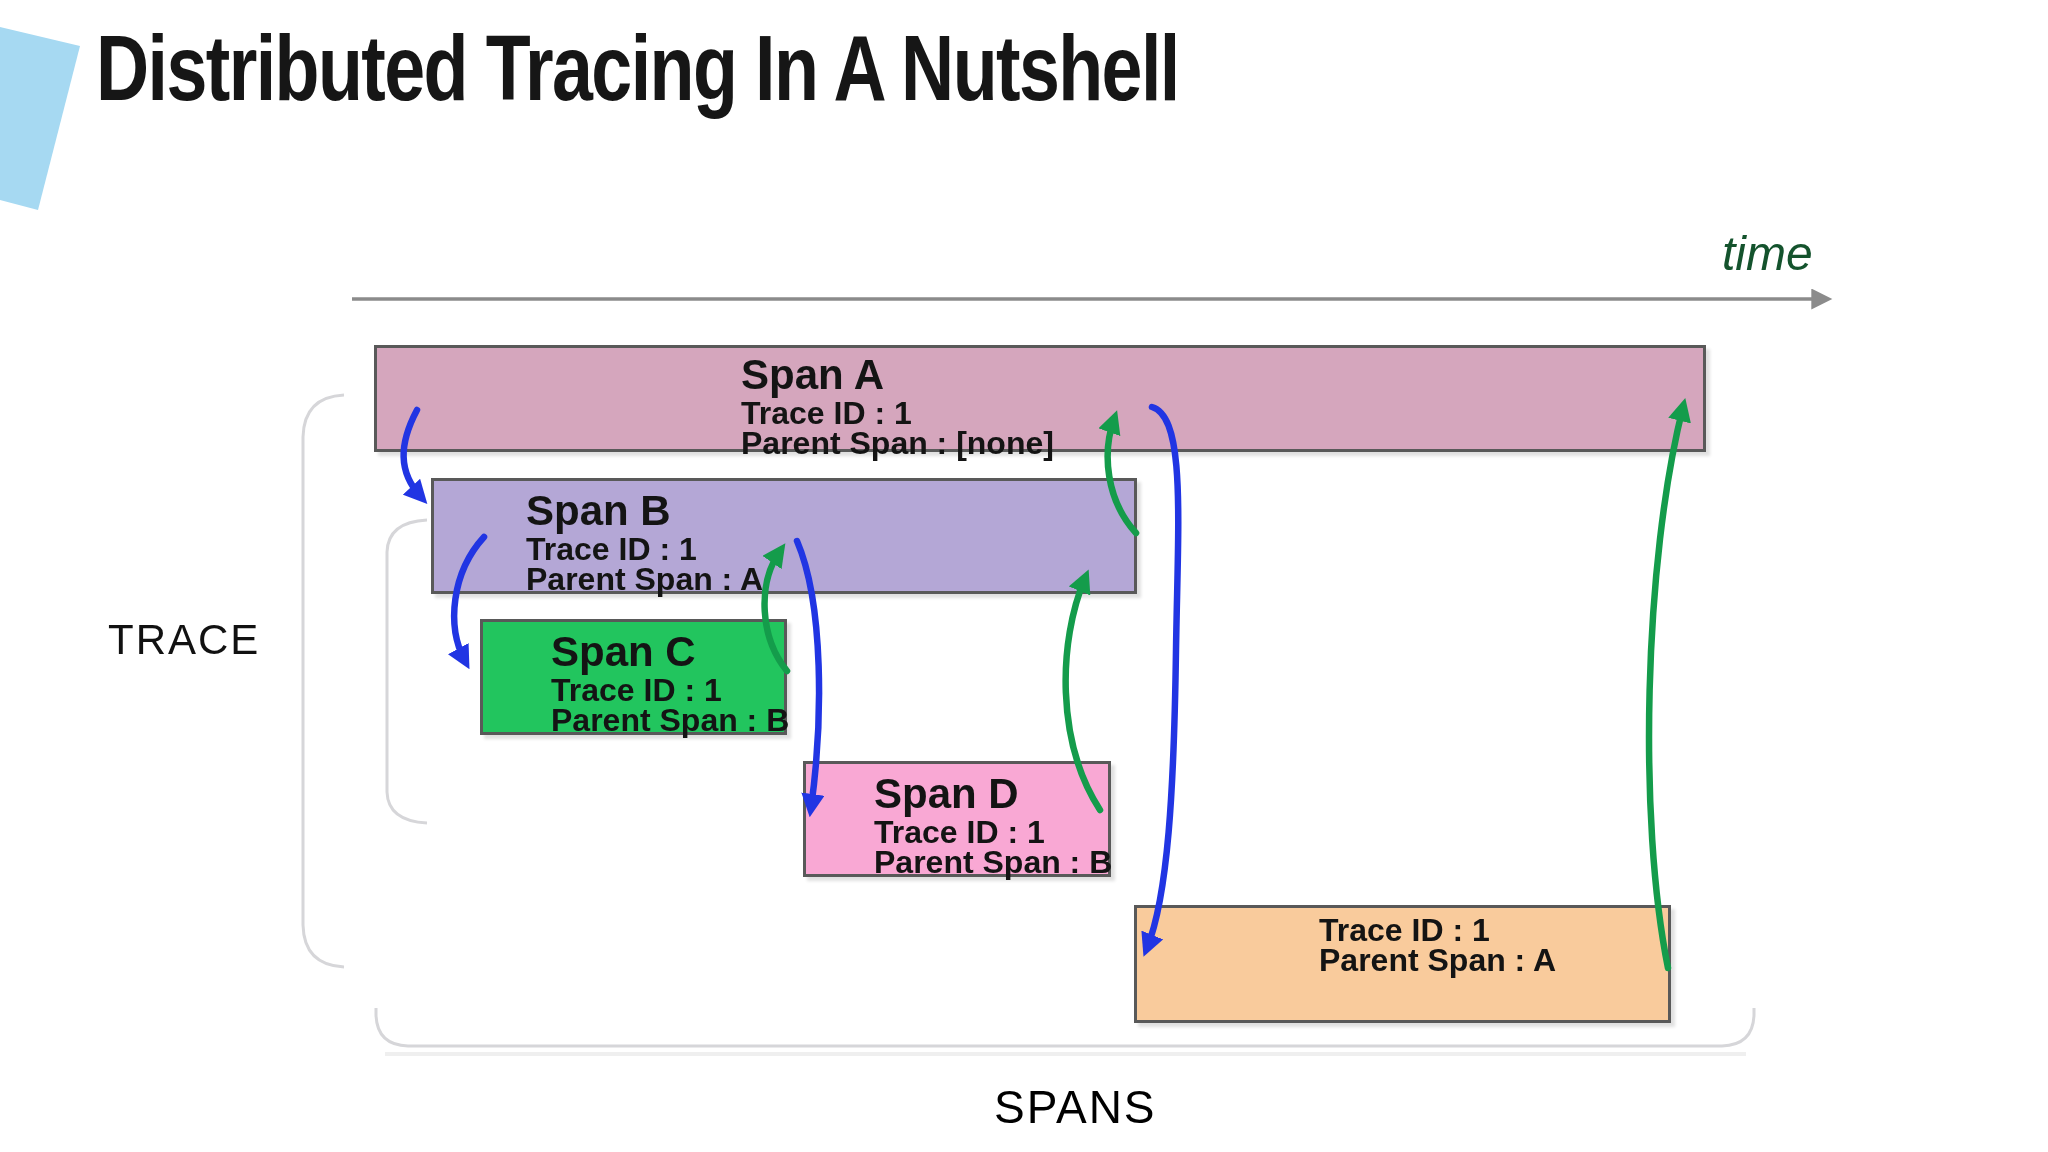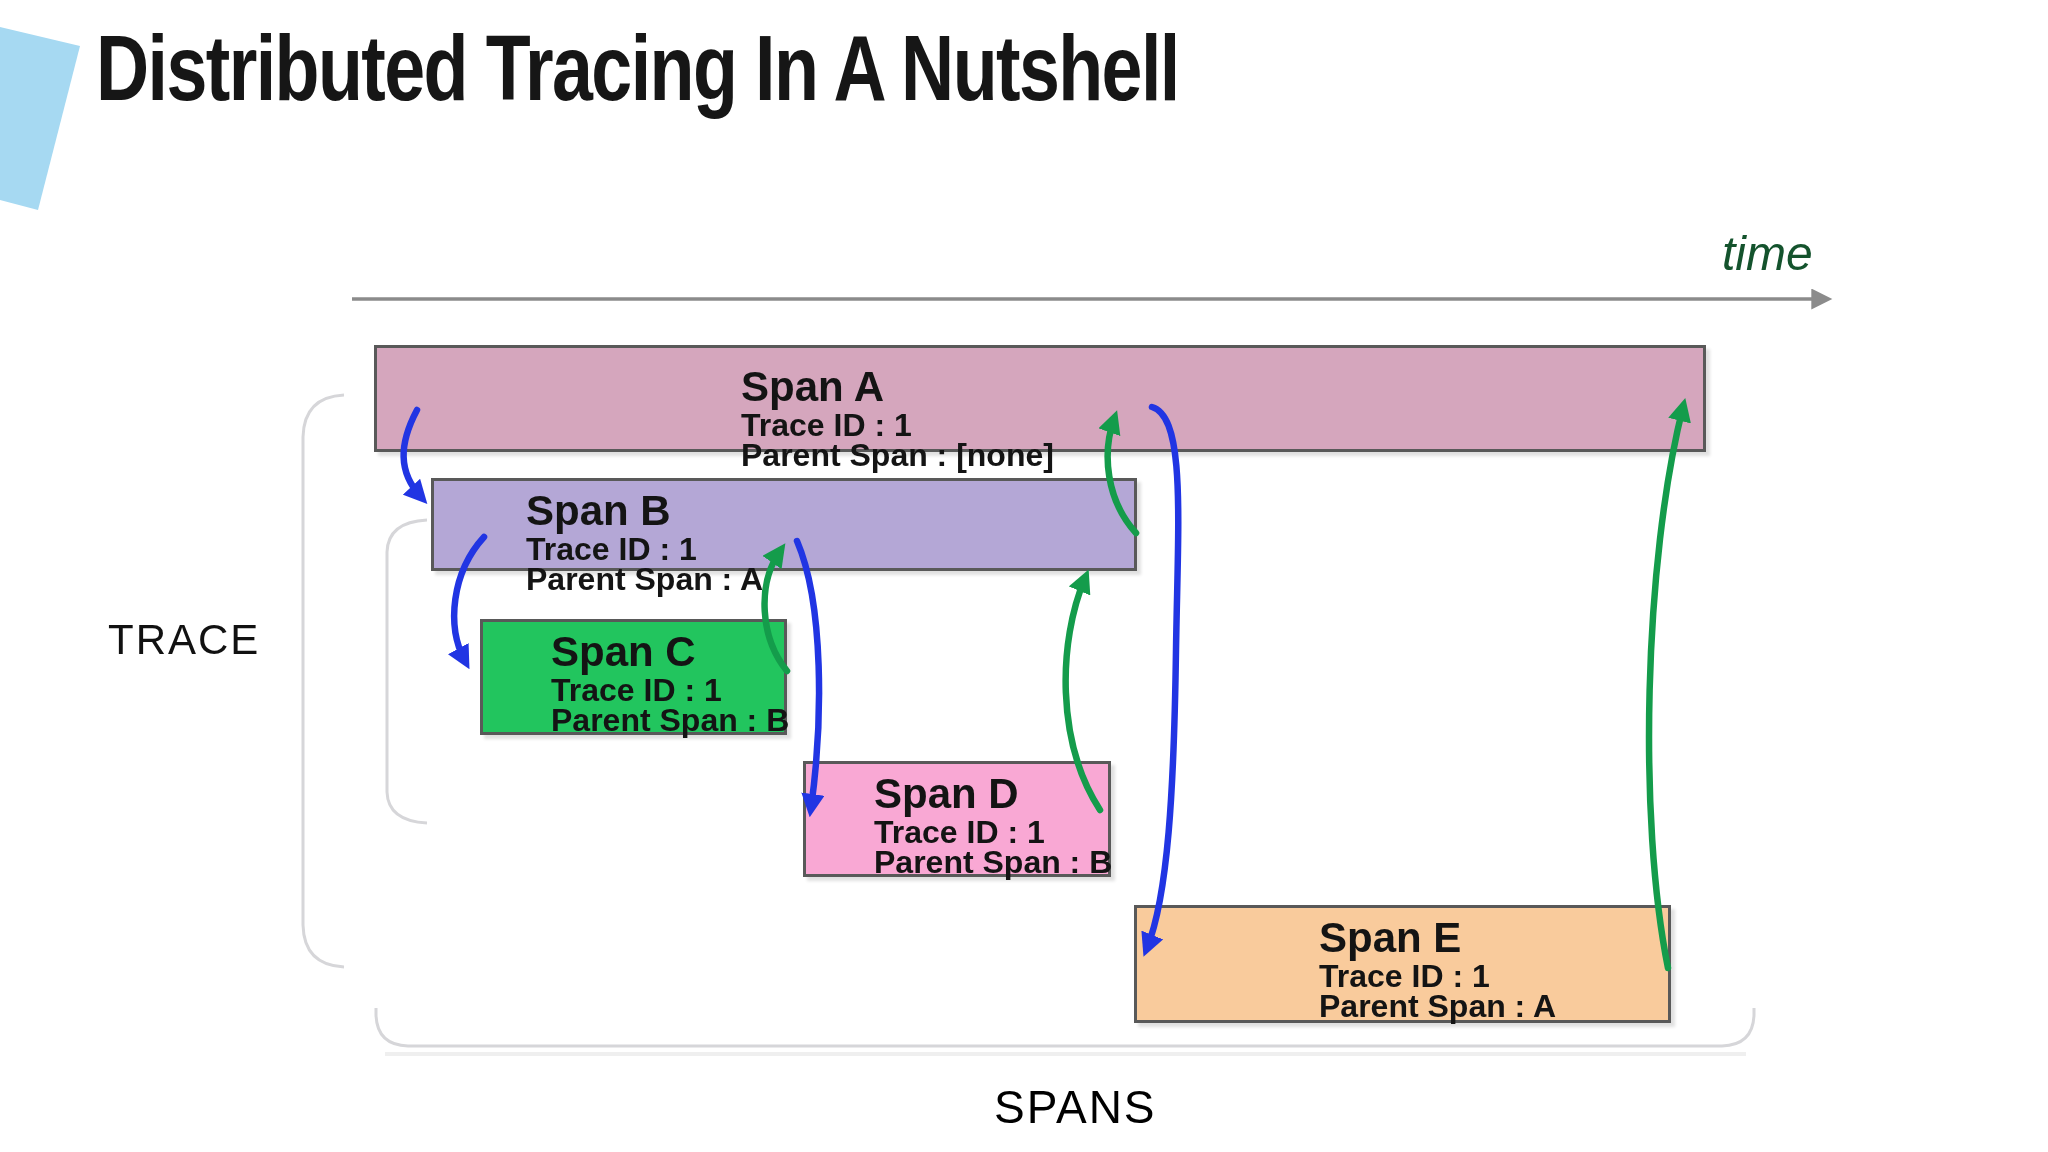--- a/index.html
+++ b/index.html
@@ -48,29 +48,29 @@
 <div class="stage">
 
   <div class="slide-title" style="color: rgb(22, 22, 22);">Distributed Tracing In A Nutshell</div>
 
   <div class="time-label">time</div>
 
   <div class="trace-label">TRACE</div>
 
   <div class="spans-label">SPANS</div>
 
-  <div class="span-box" style="left: 374px; top: 345px; width: 1332px; height: 107px; --pad: 364px; padding-top: 16px; background: rgb(213, 166, 189); border-color: rgb(89, 89, 89);">
+  <div class="span-box" style="left: 374px; top: 345px; width: 1332px; height: 107px; --pad: 364px; padding-top: 4px; background: rgb(213, 166, 189); border-color: rgb(89, 89, 89);">
     <div class="inner">
       <div class="t">Span A</div>
       <div class="l">Trace ID : 1</div>
       <div class="l">Parent Span : [none]</div>
     </div>
   </div>
 
-  <div class="span-box" style="left: 431px; top: 478px; width: 706px; height: 93px; --pad: 92px; background: rgb(180, 167, 214); border-color: rgb(89, 89, 89);">
+  <div class="span-box" style="left: 431px; top: 478px; width: 706px; height: 116px; --pad: 92px; background: rgb(180, 167, 214); border-color: rgb(89, 89, 89);">
     <div class="inner">
       <div class="t">Span B</div>
       <div class="l">Trace ID : 1</div>
       <div class="l">Parent Span : A</div>
     </div>
   </div>
 
   <div class="span-box" style="left: 480px; top: 619px; width: 307px; height: 116px; --pad: 68px; background: #22c55e; border-color: rgb(89, 89, 89);">
     <div class="inner">
       <div class="t">Span C</div>
@@ -82,21 +82,20 @@
   <div class="span-box" style="left: 803px; top: 761px; width: 308px; height: 116px; --pad: 68px; background: #f9a8d4; border-color: rgb(89, 89, 89);">
     <div class="inner">
       <div class="t">Span D</div>
       <div class="l">Trace ID : 1</div>
       <div class="l">Parent Span : B</div>
     </div>
   </div>
 
   <div class="span-box" style="left: 1134px; top: 905px; width: 537px; height: 118px; --pad: 182px; background: rgb(249, 203, 156); border-color: rgb(89, 89, 89);">
     <div class="inner">
-      <div class="t">Span E</div>
       <div class="l">Trace ID : 1</div>
       <div class="l">Parent Span : A</div>
     </div>
   </div>
 
   <svg class="overlay" width="2048" height="1152" viewBox="0 0 2048 1152">
     <defs>
       <marker id="head-blue" viewBox="0 0 10 10" refX="6" refY="5" markerWidth="3.6" markerHeight="3.6" orient="auto">
         <path d="M0,0 L10,5 L0,10 Z" fill="#2135e3"></path>
       </marker>

